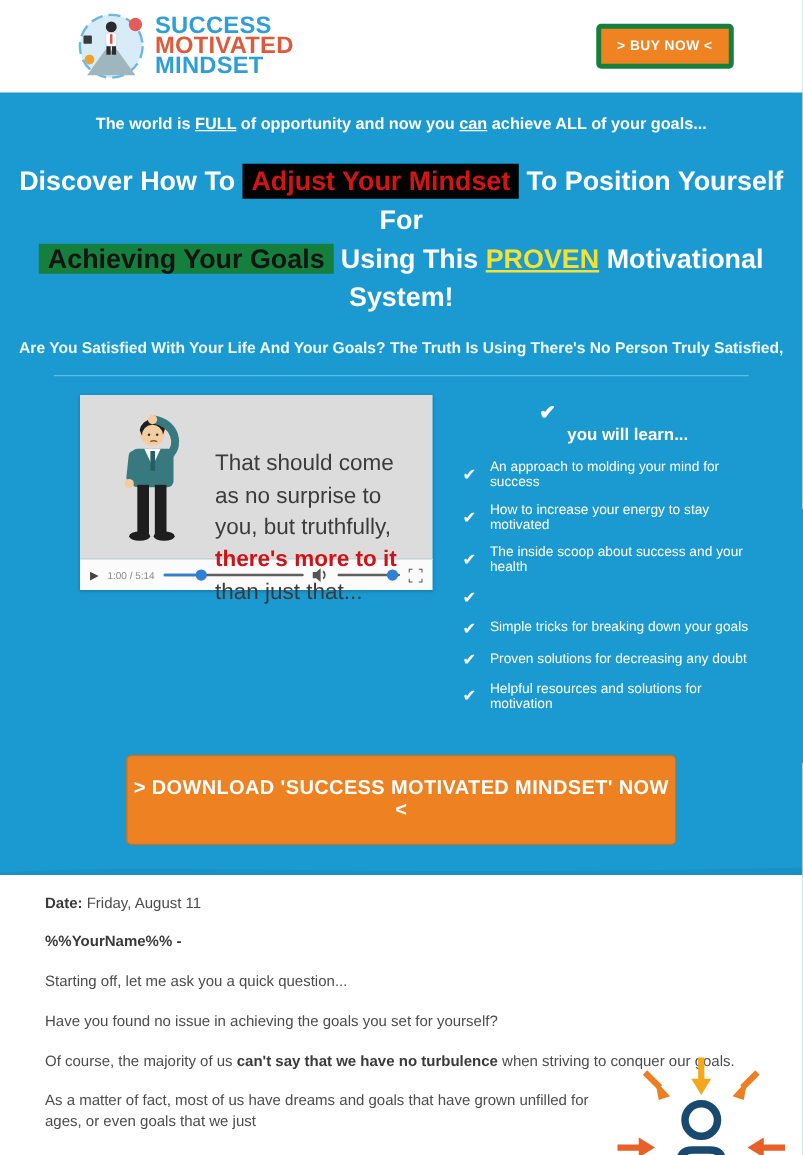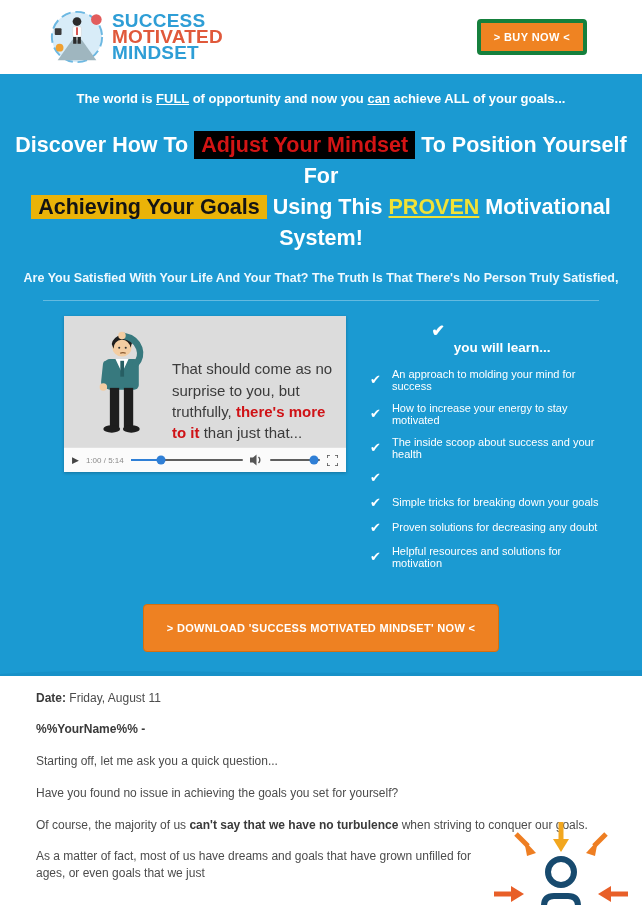--- a/index.html
+++ b/index.html
@@ -8,20 +8,21 @@
     width:642px; margin:0 auto;
     font-family:"Liberation Sans", sans-serif;
     color:#4c4c4c;
   }
 
   
   .header {
     height:74px; background:#ffffff;
     display:flex; align-items:center; justify-content:space-between;
     padding:0 55px 0 48px;
+    margin-left:12px;
   }
   .logo { display:flex; align-items:center; gap:6px; }
   .logo-text { line-height:16px; font-weight:bold; font-size:19px; letter-spacing:.2px; }
   .logo-line1, .logo-line3 { color:#2e9ed6; }
   .logo-line2 { color:#e0593b; }
   .buy-btn {
     background:#ef8322; border:4px solid #15803d; border-radius:4px;
     color:#fff; font-weight:bold; font-size:11px; letter-spacing:.4px;
     padding:8px 13px; cursor:pointer; font-family:"Liberation Sans",sans-serif;
   }
@@ -31,36 +32,36 @@
     background:#1b9ad2; text-align:center; position:relative;
     padding:17px 0 24px; overflow:hidden;
   }
   .hero-intro { font-size:13px; font-weight:bold; color:#ffffff; }
   .hero-intro .u { text-decoration:underline; }
   .headline {
     font-size:21.5px; font-weight:bold; color:#ffffff;
     line-height:31px; margin-top:24px;
   }
   .hl-red   { background:#000000; color:#d21414; padding:2px 7px; }
-  .hl-yel   { background:#eab308; color:#141414; padding:0 7px; }
+  .hl-yel   { background:#15803d; color:#141414; padding:0 7px; }
   .proven   { color:#f2e235; text-decoration:underline; }
   .subheadline {
     font-size:12.5px; font-weight:bold; color:#eef9ff;
     line-height:1.55; margin-top:15px;
   }
   .hero-divider { width:556px; height:1px; background:rgba(255,255,255,.32); margin:12px auto 0; }
 
   .hero-row { display:flex; align-items:flex-start; text-align:left; margin-top:15px; padding-left:64px; }
 
   
   .video { width:282px; flex:none; box-shadow:0 1px 3px rgba(0,0,0,.25); }
   .video-screen { height:131px; background:#dcdcdc; position:relative; cursor:pointer; }
   .video-caption {
     position:absolute; left:108px; top:42px; width:166px;
-    font-size:15px; line-height:1.42; color:#3b3b3b;
+    font-size:18px; line-height:1.42; color:#3b3b3b;
   }
   .video-caption .red { color:#cf1216; font-weight:bold; }
   .char-svg { position:absolute; left:14px; top:14px; }
   .video-controls {
     height:25px; background:#fbfbfb; border-top:1px solid #e2e2e2;
     display:flex; align-items:center; gap:7px; padding:0 8px;
   }
   .play-glyph { font-size:9px; color:#444; cursor:pointer; line-height:1; }
   .time-label { font-size:8px; color:#8a8a8a; white-space:nowrap; }
   .progress { flex:1; height:2px; background:#5f5f5f; border-radius:2px; position:relative; cursor:pointer; }
@@ -70,23 +71,23 @@
 
   
   .checklist { flex:1; color:#ffffff; padding:2px 30px 0 24px; }
   .cl-title { display:flex; gap:9px; justify-content:center; font-size:13.5px; font-weight:bold; line-height:1.45; margin-bottom:8px; }
   .cl-title .chk { font-size:16px; margin-top:1px; }
   .cl-item { display:flex; gap:11px; align-items:center; font-size:11px; margin:10px 0; }
   .cl-item .chk { font-size:13px; }
   .chk { color:#ffffff; }
 
   .cta-btn {
-    display:block; width:356px; margin:25px auto 0;
+    display:block; width:440px; margin:25px auto 0;
     background:#ee8122; border:1px solid #d4700f; border-radius:4px;
-    color:#fff; font-weight:bold; font-size:11px; letter-spacing:.3px;
+    color:#fff; font-weight:bold; font-size:16px; letter-spacing:.3px;
     padding:17px 0; cursor:pointer; font-family:"Liberation Sans",sans-serif;
   }
   .wave { position:absolute; bottom:-2px; left:0; width:100%; height:14px; display:block; }
 
   
   .letter { position:relative; padding:14px 36px 8px; font-size:12px; line-height:1.4; color:#4c4c4c; }
   .letter p { margin:0 0 15px; }
   .letter .b { font-weight:bold; color:#3a3a3a; }
   .narrow { max-width:462px; }
   .person-figure { position:absolute; right:6px; top:138px; }
@@ -117,21 +118,21 @@
   </div>
   <button class="buy-btn">&gt; BUY NOW &lt;</button>
 </div>
 
 <div class="hero">
   <div class="hero-intro"><span>The world is </span><span class="u">FULL</span><span> of opportunity and now you </span><span class="u">can</span><span> achieve ALL of your goals...</span></div>
 
   <div class="headline"><span>Discover How To </span><span class="hl-red">Adjust Your Mindset</span><span> To Position Yourself For</span><br><span class="hl-yel">Achieving Your Goals</span><span> Using This </span><span class="proven">PROVEN</span><span> Motivational System!</span></div>
 
   <div class="subheadline">
-    <div>Are You Satisfied With Your Life And Your That? The Truth Is That There's No Person Truly Satisfied,</div>
+    <div>Are You Satisfied With Your Life And Your Goals? The Truth Is Using There's No Person Truly Satisfied,</div>
   </div>
   <div class="hero-divider"></div>
 
   <div class="hero-row">
 
     <div class="video">
       <div class="video-screen">
         <svg class="char-svg" width="88" height="112" viewBox="0 0 90 120">
           <rect x="27" y="31" width="36" height="33" rx="5" fill="#37797e"></rect>
           <polygon points="38,31 45,46 52,31" fill="#ffffff"></polygon>

